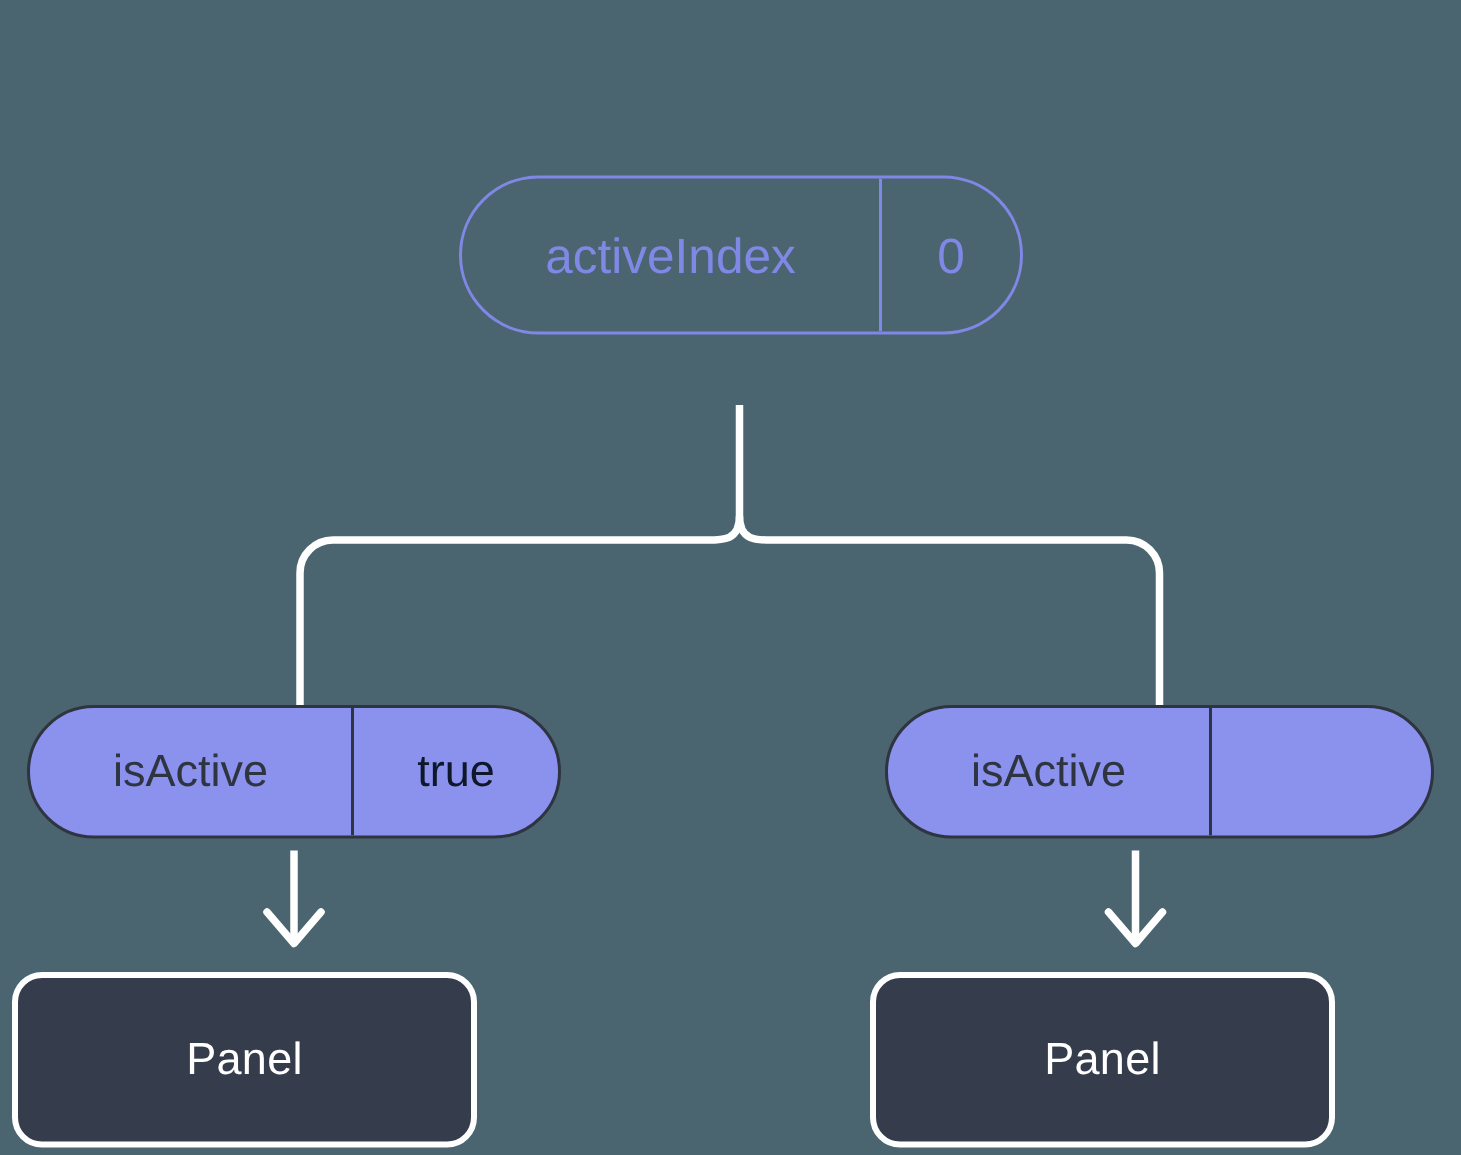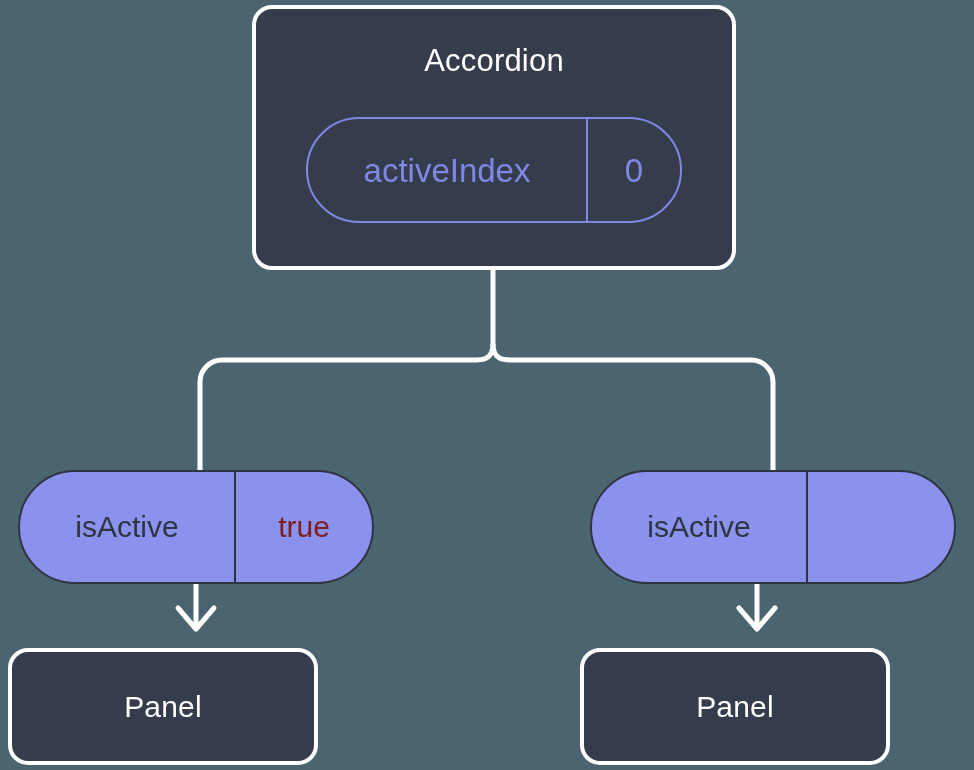--- a/index.html
+++ b/index.html
@@ -103,35 +103,35 @@
   }
   .pill-outline .pill-val {
     flex: 1;
     color: #8088e6;
     font-size: 33px;
   }
 
   
   .pill-filled {
     top: 470px;
-    height: 114px;
+    height: 89px;
     background: #8a92ee;
     border: 2px solid #2e3440;
   }
   .pill-filled.pill-left  { left: 18px;  width: 356px; }
   .pill-filled.pill-right { left: 590px; width: 366px; }
 
   .pill-filled .pill-key {
     color: #2e3440;
     font-size: 30px;
     border-right: 2px solid #2e3440;
   }
   .pill-filled .pill-val {
     flex: 1;
-    color: #7f1d1d;
+    color: #0f172a;
     font-size: 30px;
   }
   .pill-filled.pill-left  .pill-key { width: 214px; }
   .pill-filled.pill-right .pill-key { width: 214px; }
 </style>
 </head>
 <body>
 
 <div id="stage">
 
@@ -151,23 +151,20 @@
              A 22 22 0 0 1 773 382
              L 773 470" fill="none" stroke="#ffffff" stroke-width="5" stroke-linecap="butt"></path>
 
     <path d="M 196 567 L 196 630" fill="none" stroke="#ffffff" stroke-width="5"></path>
     <path d="M 178 608 L 196 629 L 214 608" fill="none" stroke="#ffffff" stroke-width="5" stroke-linecap="round" stroke-linejoin="round"></path>
 
     <path d="M 757 567 L 757 630" fill="none" stroke="#ffffff" stroke-width="5"></path>
     <path d="M 739 608 L 757 629 L 775 608" fill="none" stroke="#ffffff" stroke-width="5" stroke-linecap="round" stroke-linejoin="round"></path>
   </svg>
 
-  <div class="node-box root">
-    <div class="node-title">Accordion</div>
-  </div>
 
   <div class="pill pill-outline">
     <div class="pill-key">activeIndex</div>
     <div class="pill-val">0</div>
   </div>
 
   <div class="pill pill-filled pill-left">
     <div class="pill-key">isActive</div>
     <div class="pill-val">true</div>
   </div>

